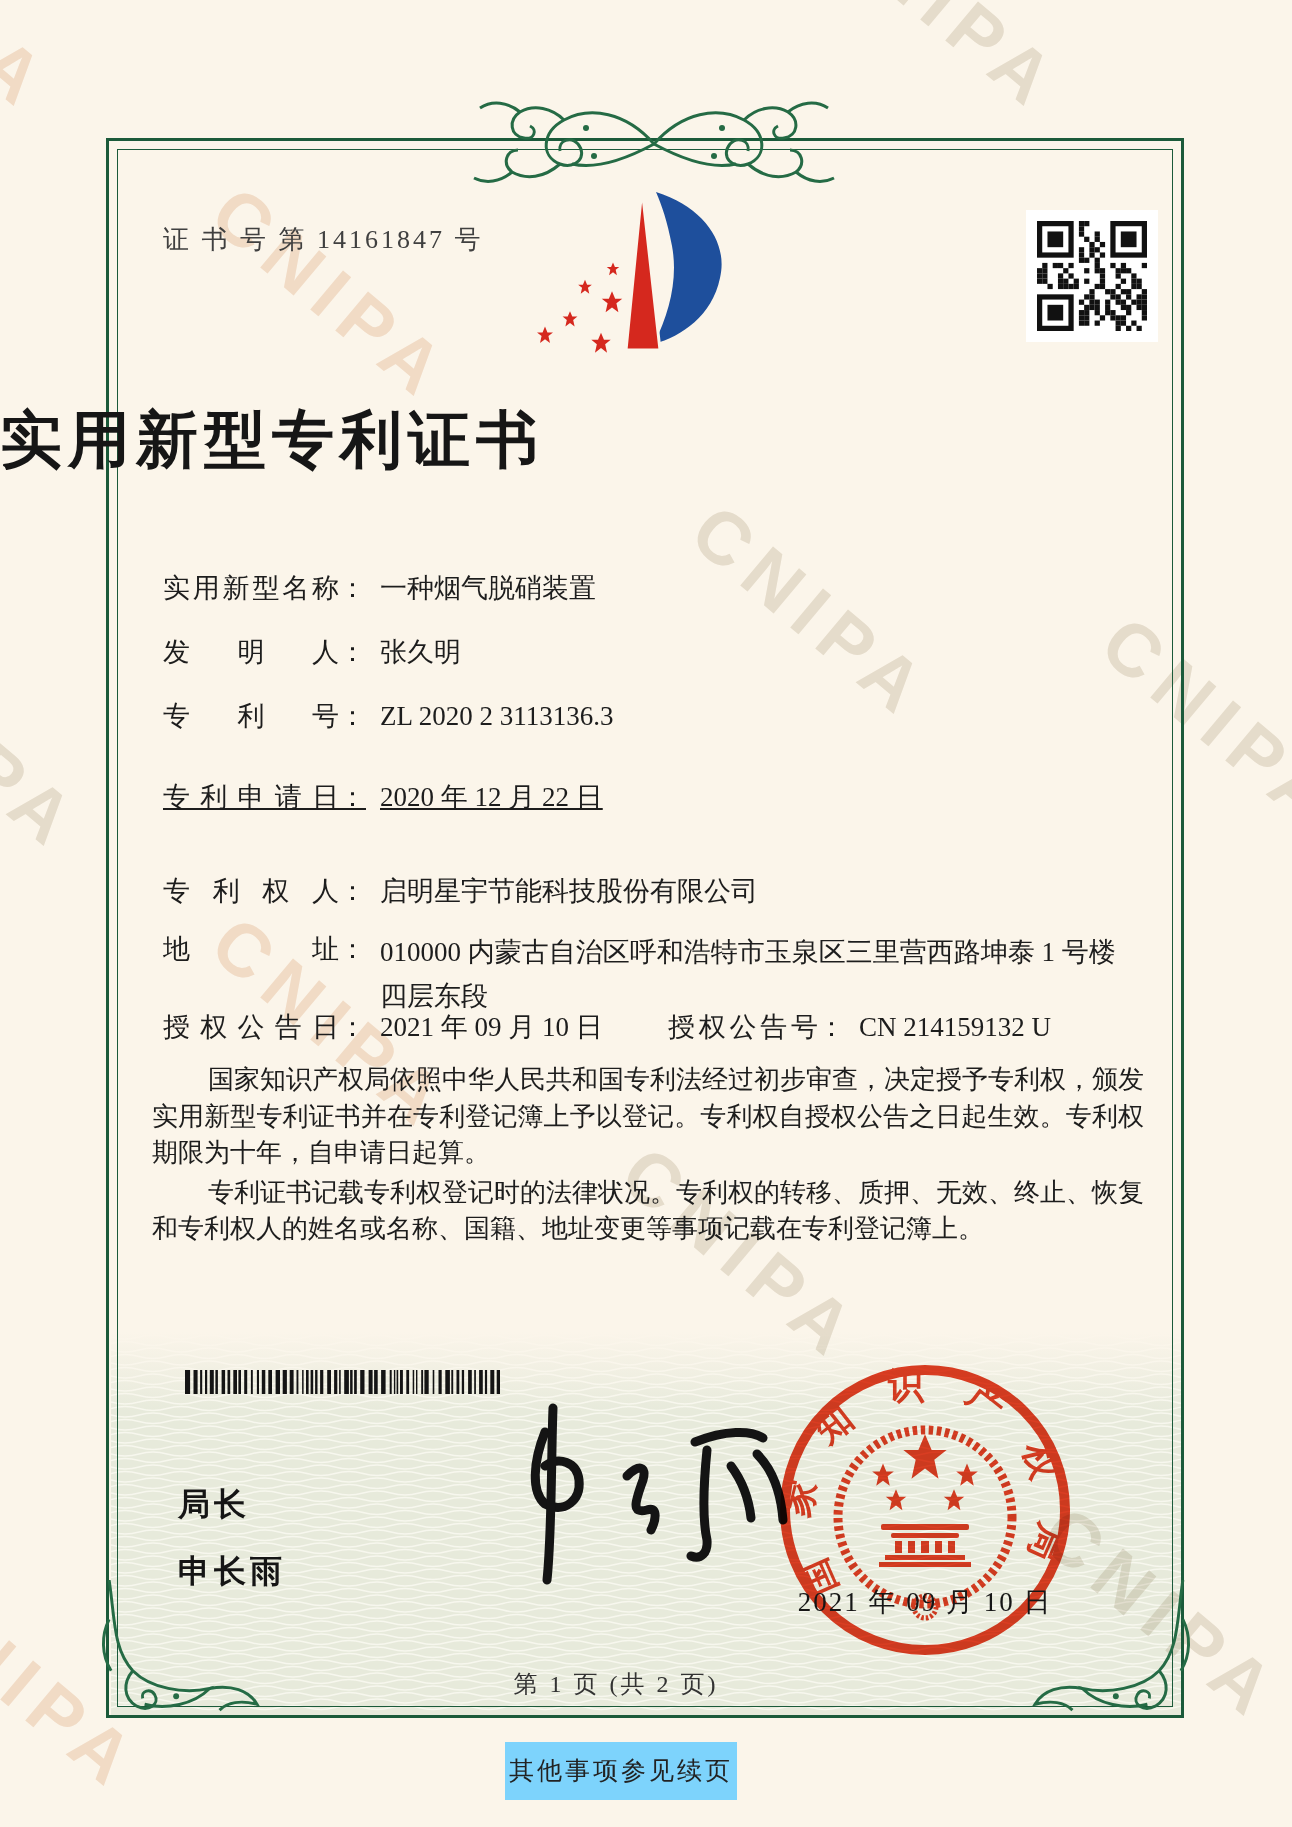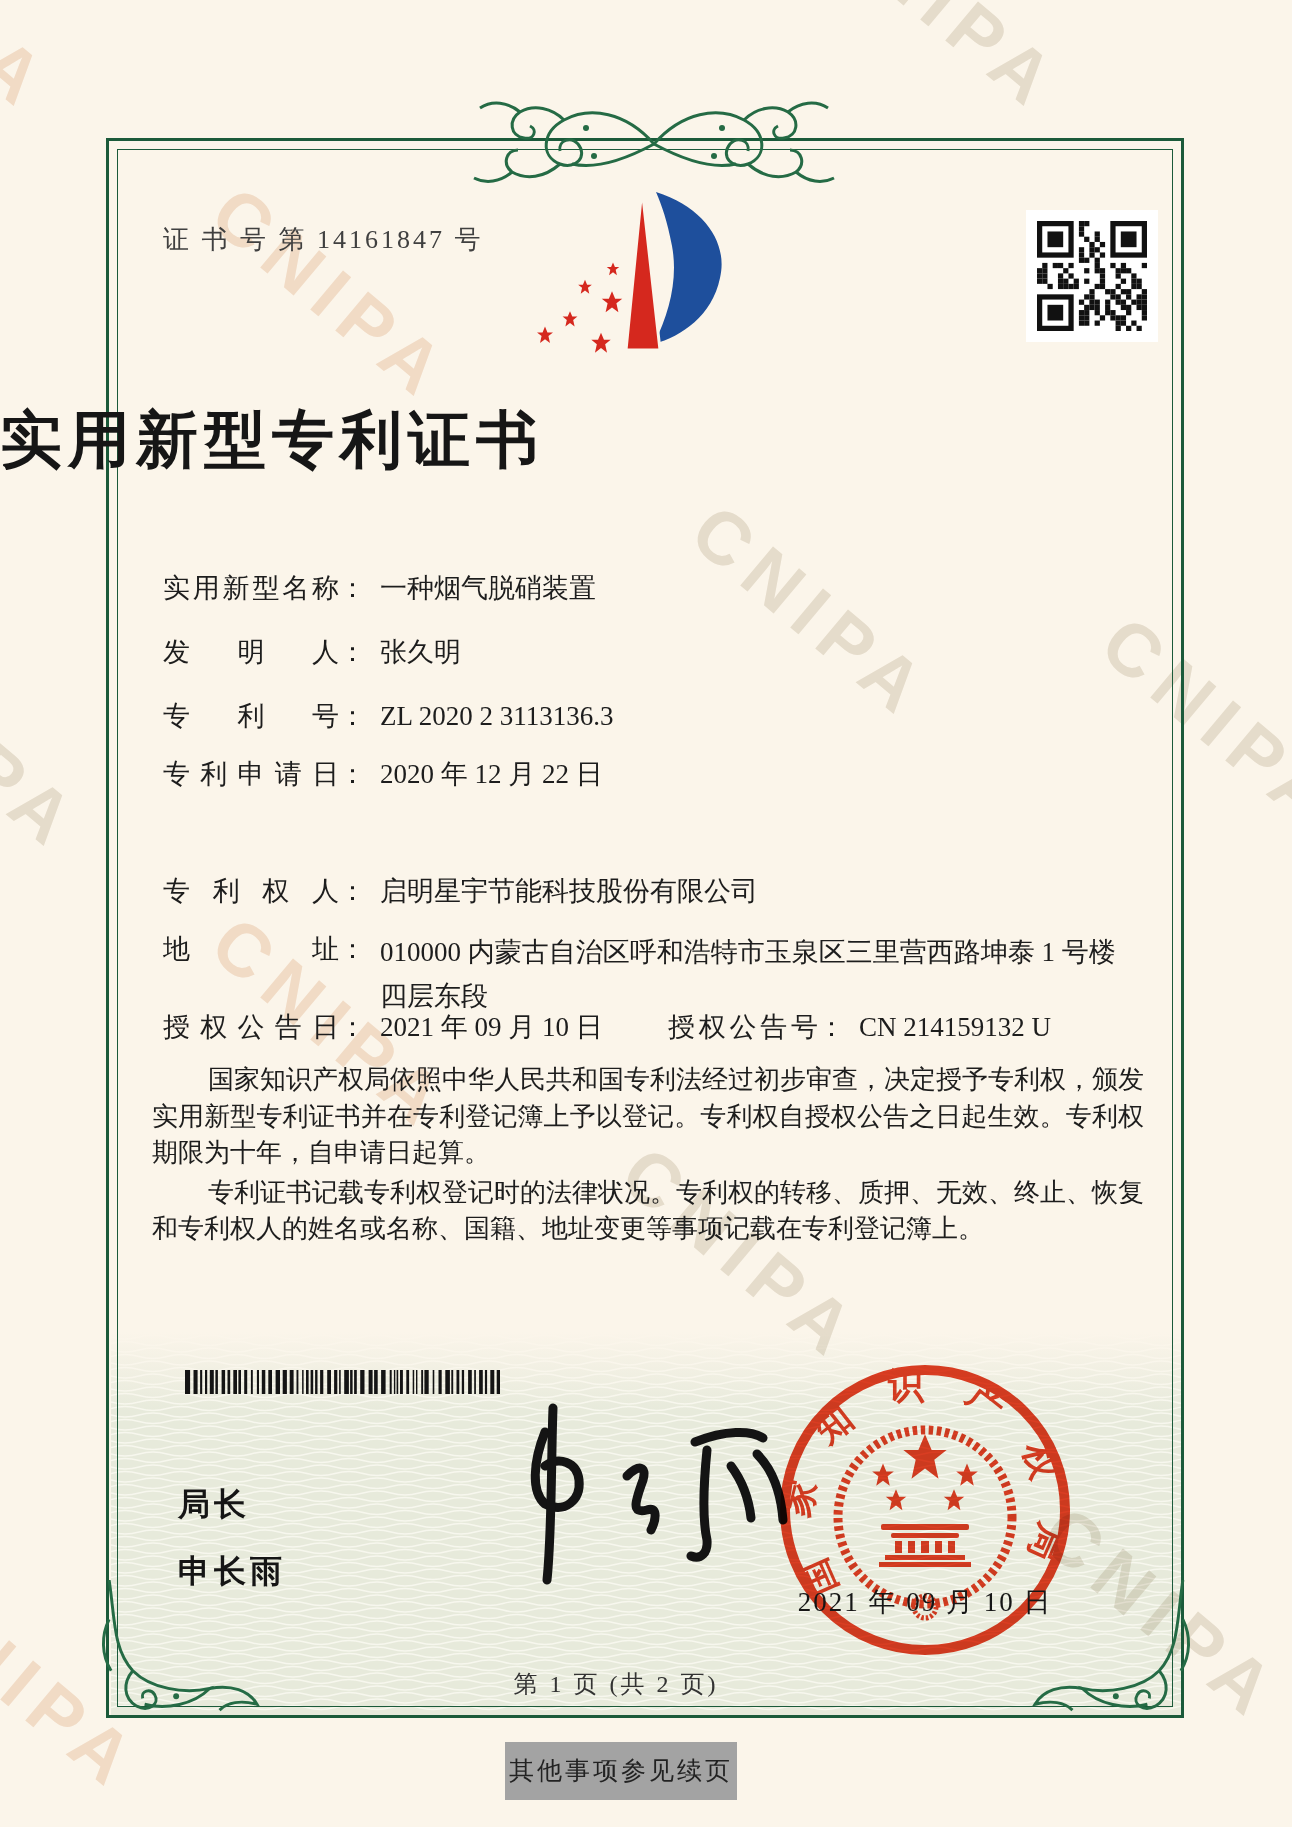--- a/index.html
+++ b/index.html
@@ -56,21 +56,21 @@
 
   .signature{position:absolute;left:395px;top:1392px;}
 
   .seal{position:absolute;left:760px;top:1345px;mix-blend-mode:multiply;opacity:.95;}
   .sealdate{position:absolute;left:765px;top:1584px;width:320px;text-align:center;
             font-size:27px;letter-spacing:2px;color:#161616;}
 
   .pageinfo{position:absolute;left:396px;top:1668px;width:440px;text-align:center;
             font-size:24px;letter-spacing:3px;color:#333;}
 
-  .contbox{position:absolute;left:505px;top:1742px;width:232px;height:58px;background:#a3a3a3;
+  .contbox{position:absolute;left:505px;top:1742px;width:232px;height:58px;background:#7dd3fc;
            text-align:center;line-height:58px;font-size:25px;letter-spacing:3px;color:#222;}
 </style>
 </head>
 <body>
 
 <div class="page">
 
   <svg class="waveband" width="1071" height="384" viewBox="0 0 1071 384">
     <rect x="0" y="0" width="1071" height="384" fill="#e7eadb"></rect>
     <g id="wave-paths" fill="none" stroke="#f7f7ee" stroke-width="1.5">
@@ -343,21 +343,21 @@
     <div class="frow" style="top:93px;justify-content:space-between;">
       <span class="flabel">发明人</span>
         <span class="fcolon">：</span>
       <span class="fvalue">张久明</span>
     </div>
     <div class="frow" style="top:157px;">
       <span class="flabel">专利号</span>
         <span class="fcolon">：</span>
       <span class="fvalue">ZL 2020 2 3113136.3</span>
     </div>
-    <div class="frow" style="top:215px;">
+    <div class="frow" style="top:238px;text-decoration:underline;">
       <span class="flabel">专利申请日</span>
         <span class="fcolon">：</span>
       <span class="fvalue">2020 年 12 月 22 日</span>
     </div>
     <div class="frow" style="top:302px;margin-top:30px;">
       <span class="flabel">专利权人</span>
         <span class="fcolon">：</span>
       <span class="fvalue">启明星宇节能科技股份有限公司</span>
     </div>
     <div class="frow row-address" style="top:390px;font-family:Liberation Serif, serif;">

